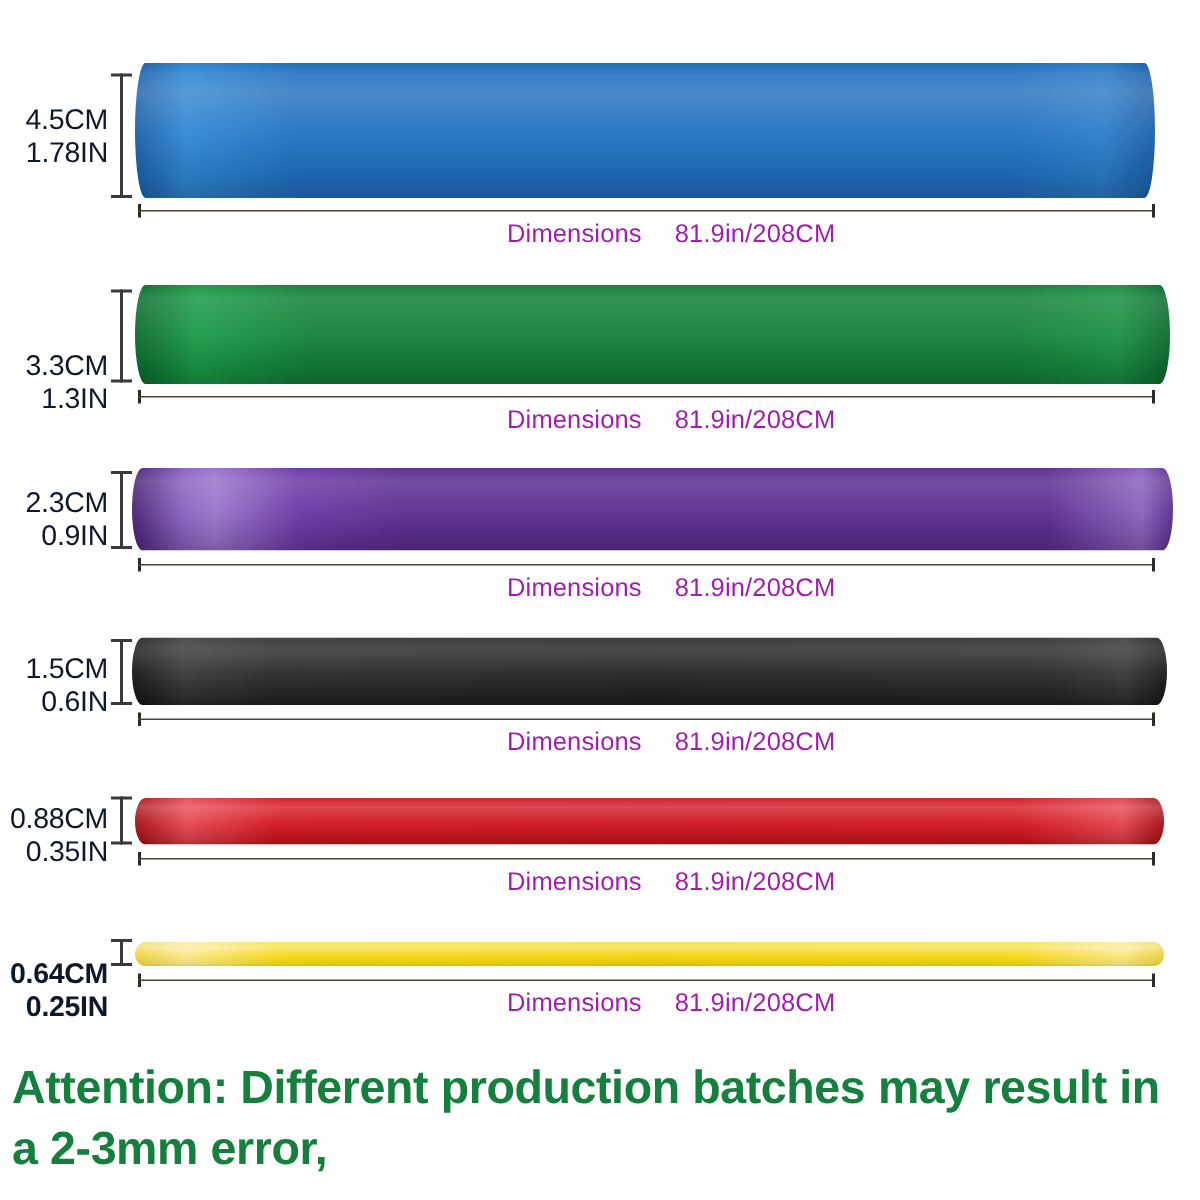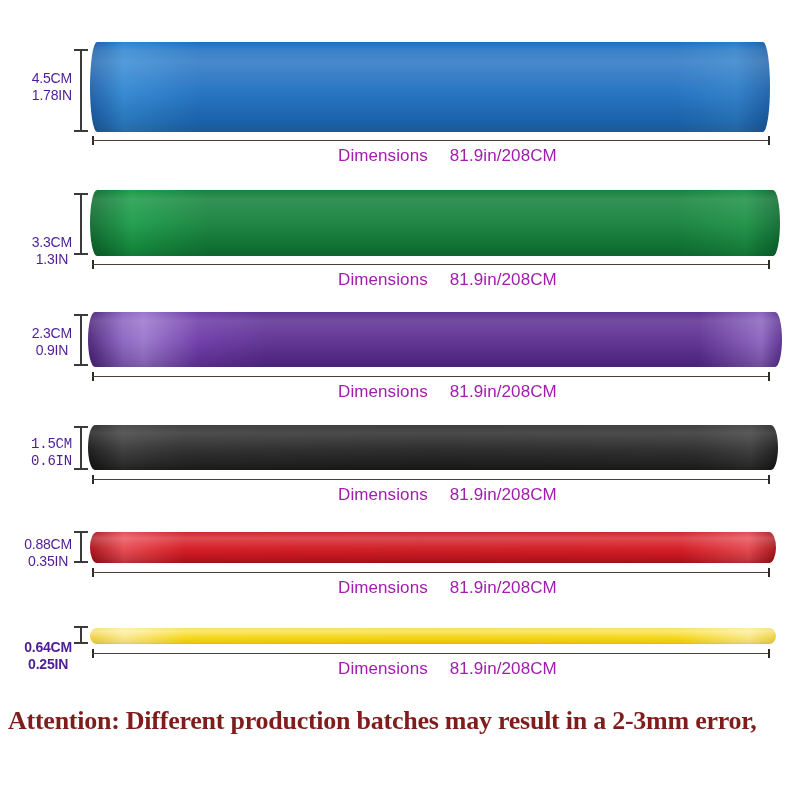--- a/index.html
+++ b/index.html
@@ -53,23 +53,23 @@
     height: 2px;
     background: #3a3a3a;
   }
   .caliper .serif.top { top: 0; }
   .caliper .serif.bottom { bottom: 0; }
 
   
   .size-label {
     position: absolute;
     right: 728px;      
-    text-align: center;
-    color: #4c1d95;
-    font-size: 14px;
+    text-align: right;
+    color: #0f172a;
+    font-size: 19px;
     line-height: 1.18;
     letter-spacing: -0.2px;
     white-space: nowrap;
   }
   .size-label .cm,
   .size-label .in { display: block; }
 
   
   .band {
     position: absolute;
@@ -111,26 +111,25 @@
     display: inline-block;
     width: 22px;
   }
 
   
   #attention {
     position: absolute;
     left: 8px;
     top: 704px;
     width: 790px;
-    color: #7f1d1d;
-    font-size: 26px;
+    color: #15803d;
+    font-size: 31px;
     font-weight: bold;
     line-height: 1.33;
     letter-spacing: -0.25px;
-    font-family: Liberation Serif, serif;
   }
 </style>
 </head>
 <body>
 
 <div id="diagram">
 
   <div class="band-row" style="top:42px;">
     <div class="size-label" style="top:28px;">
       <span class="cm">4.5CM</span>
@@ -236,21 +235,21 @@
       <div class="endtick left"></div>
       <div class="rule"></div>
       <div class="endtick right"></div>
     </div>
     <div class="length-caption" style="left:338px;top:70px;">
       <span>Dimensions</span><span class="gap"></span><span>81.9in/208CM</span>
     </div>
   </div>
 
   <div class="band-row" style="top:425px;">
-    <div class="size-label" style="top:11px;font-family:Liberation Mono, monospace;">
+    <div class="size-label" style="top:11px;">
       <span class="cm">1.5CM</span>
       <span class="in">0.6IN</span>
     </div>
     <div class="caliper" style="top:1px;height:44px;">
       <div class="serif top"></div>
       <div class="stem"></div>
       <div class="serif bottom"></div>
     </div>
     <div class="band" style="left:88px;top:0px;width:690px;height:45px;
                 background:

